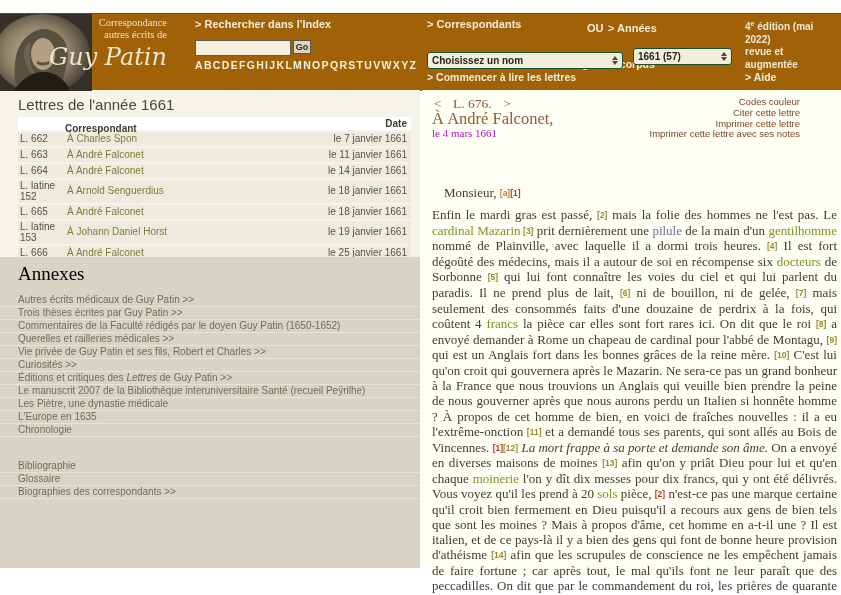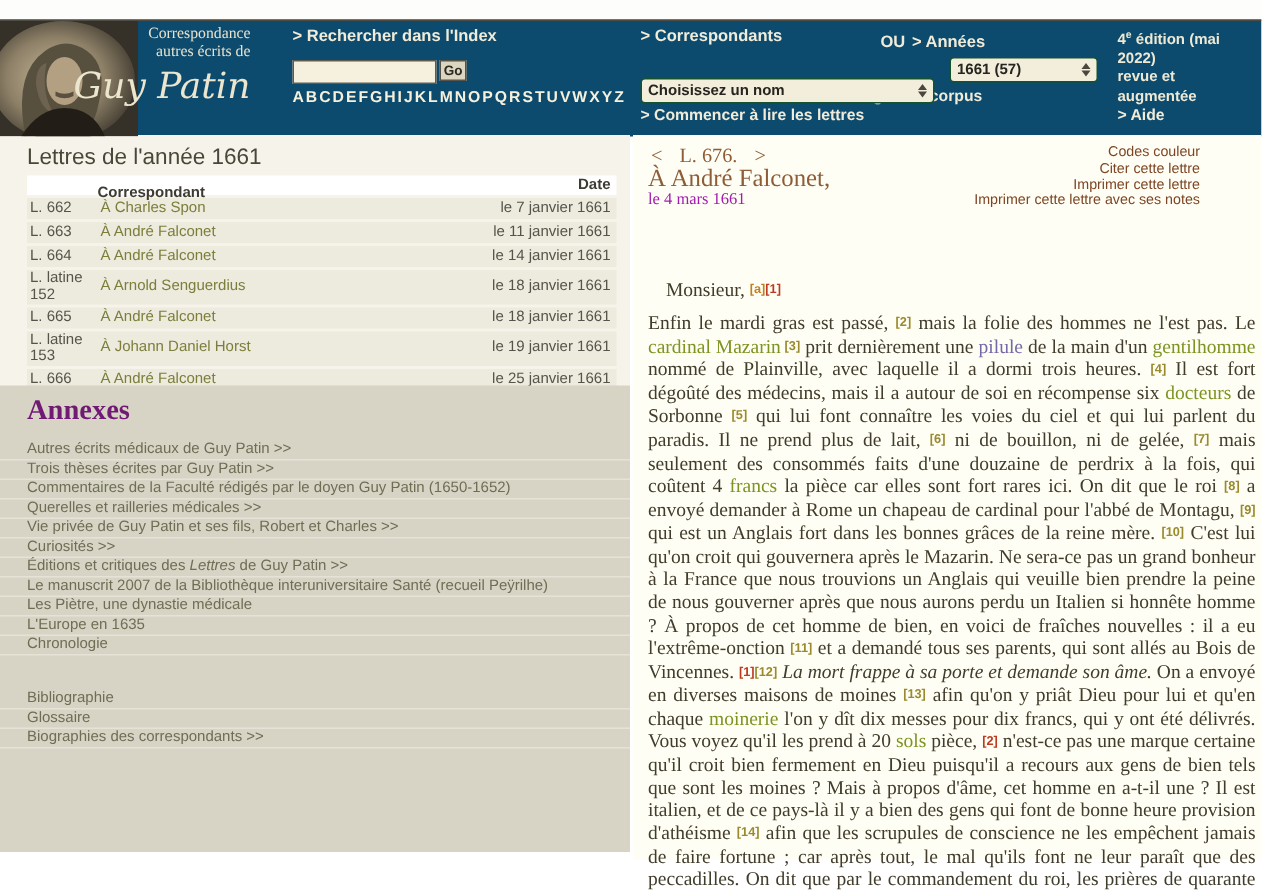--- a/index.html
+++ b/index.html
@@ -4,21 +4,21 @@
 <style>
   html,body{margin:0;padding:0;}
   body{
     width:841px;height:595px;position:relative;overflow:hidden;
     background:#ffffff;
     font-family:"Liberation Sans",sans-serif;
     -webkit-font-smoothing:antialiased;
   }
   
   .topstrip{position:absolute;left:0;top:0;width:841px;height:13px;background:#fdfdfb;}
-  .site-header{position:absolute;left:0;top:13px;width:841px;height:77px;background:#0c4a6e;border-top:1px solid #4d4b42;}
+  .site-header{position:absolute;left:0;top:13px;width:841px;height:77px;background:#a16207;border-top:1px solid #4d4b42;}
   .portrait{position:absolute;left:0;top:0;width:92px;height:77px;overflow:hidden;z-index:1;}
   .site-title{position:absolute;left:0;top:3px;width:167px;text-align:right;z-index:2;color:#e9e3cd;}
   .site-title .t-line{font-family:"Liberation Serif",serif;font-size:10.5px;line-height:12px;}
   .site-title .t-name{font-family:"DejaVu Serif",serif;font-style:italic;font-size:24px;line-height:26px;margin-top:3px;white-space:nowrap;color:#ece6cf;}
   .hdr-label{font-size:11px;font-weight:bold;color:#f1ecd9;}
   .search-block{position:absolute;left:195px;top:4px;width:226px;}
   .search-row{position:absolute;left:0;top:22px;display:flex;}
   .idx-input{width:88px;height:14px;border:1px solid #5e5b50;background:#f6f1de;font-size:10px;padding:0 3px;color:#2c2a22;}
   .go-btn{width:18px;height:14px;margin-left:2px;border:1px solid #55534a;background:#dcd6c0;font-size:9px;font-weight:bold;color:#2c2a22;line-height:12px;padding:0;cursor:pointer;}
   .alphabet{position:absolute;left:0;top:41px;width:221px;display:flex;justify-content:space-between;font-size:10.5px;font-weight:bold;color:#f6f1dd;}
@@ -26,37 +26,37 @@
   .corr-block{position:absolute;left:427px;top:4px;width:310px;}
   .hdr-link{font-size:10.5px;font-weight:bold;color:#f1ecd9;cursor:pointer;}
   .corr-link1{position:absolute;left:0;top:40px;width:280px;}
   .corr-link2{position:absolute;left:0;top:53px;width:280px;}
   .sel{position:absolute;height:15px;background:#f3eedb;border-radius:3px;border:1px solid #14532d;display:flex;align-items:center;padding:0 4px;cursor:pointer;}
   .sel .sel-val{font-size:10px;font-weight:bold;color:#26251f;flex:1;white-space:nowrap;overflow:hidden;}
   .sel .arrows{display:flex;flex-direction:column;align-items:center;margin-left:3px;}
   .tri-up{width:0;height:0;border-left:3px solid transparent;border-right:3px solid transparent;border-bottom:4px solid #4a483e;margin-bottom:1px;}
   .tri-dn{width:0;height:0;border-left:3px solid transparent;border-right:3px solid transparent;border-top:4px solid #4a483e;}
   .sel-corr{left:427px;top:38px;width:186px;}
-  .sel-annee{left:633px;top:24px;width:89px;}
+  .sel-annee{left:633px;top:34px;width:89px;}
   .ou-block{position:absolute;left:587px;top:4px;}
   .edition-block{position:absolute;left:745px;top:4px;width:93px;font-size:10px;font-weight:bold;color:#eee9d4;line-height:12.5px;}
   .edition-block sup{font-size:7px;}
   
   .left-bg{position:absolute;left:0;top:90px;width:420px;height:478px;background:#f6f3ea;}
   .lp-title{position:absolute;left:18px;top:96px;font-size:15px;color:#4a473a;}
   .ltable{position:absolute;left:18px;top:117px;width:393px;}
   .thead{height:13px;background:#ffffff;display:flex;align-items:center;font-size:10px;font-weight:bold;color:#3e3c32;padding-right:4px;}
   .th-corr{margin-left:47px;margin-top:10px;}
   .th-date{margin-left:auto;}
   .trow{display:flex;align-items:center;background:#edeade;margin-top:2px;min-height:12px;padding:1px 4px 1px 0;font-size:10px;line-height:10.5px;cursor:pointer;}
   .c-num{width:47px;padding-left:2px;color:#55534a;}
   .c-corr{flex:1;color:#7c7e3a;}
   .c-date{color:#55534a;text-align:right;}
   .annexes{position:absolute;left:0;top:257px;width:420px;height:311px;background:#d7d4c6;}
-  .ax-title{font-family:"Liberation Serif",serif;font-size:19px;font-weight:700;color:#701a75;margin:6px 0 9px 18px;}
+  .ax-title{font-family:"Liberation Serif",serif;font-size:19px;font-weight:400;color:#000000;margin:6px 0 9px 18px;}
   .ax-item{height:13px;line-height:12px;font-size:10px;color:#6e6e55;padding-left:18px;border-bottom:1px solid #e5e3d5;cursor:pointer;box-sizing:border-box;}
   .ax-item em{font-style:italic;}
   .ax-gap{height:23px;}
   
   .right-bg{position:absolute;left:422px;top:90px;width:419px;height:483px;background:#fffef4;}
   .letter-nav{position:absolute;left:432px;top:96px;font-family:"Liberation Serif",serif;font-size:13.5px;color:#8e5c36;}
   .letter-nav .navarrow{cursor:pointer;padding:0 2px;}
   .letter-nav .navlabel{margin:0 6px;}
   .letter-recipient{position:absolute;left:432px;top:109px;font-family:"Liberation Serif",serif;font-size:16.5px;color:#8e5c36;}
   .letter-date{position:absolute;left:432px;top:127px;font-family:"Liberation Serif",serif;font-size:11px;color:#a21caf;}

